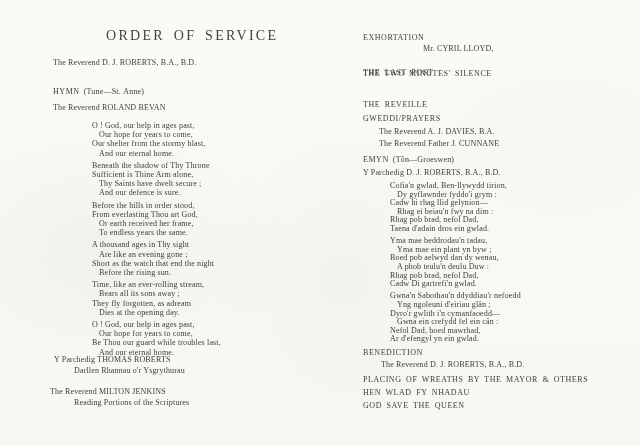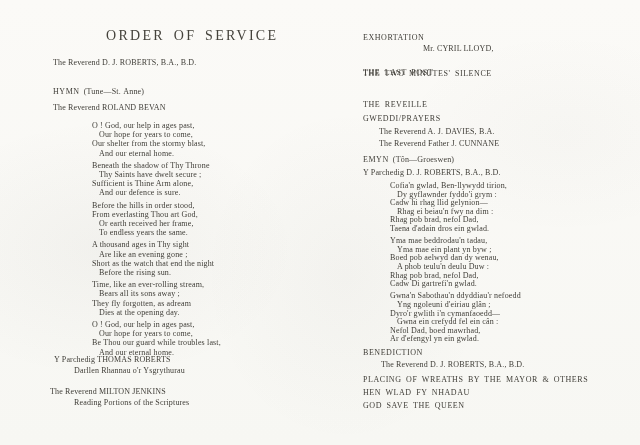--- a/index.html
+++ b/index.html
@@ -47,22 +47,22 @@
 
   <div class="abs stanzas-en" style="left:92px;top:121px;">
       <div class="stanza">
         <div class="vline">O ! God, our help in ages past,</div>
         <div class="vline indent">Our hope for years to come,</div>
         <div class="vline">Our shelter from the stormy blast,</div>
         <div class="vline indent">And our eternal home.</div>
       </div>
       <div class="stanza">
         <div class="vline">Beneath the shadow of Thy Throne</div>
+        <div class="vline">Sufficient is Thine Arm alone,</div>
         <div class="vline indent">Thy Saints have dwelt secure ;</div>
-        <div class="vline">Sufficient is Thine Arm alone,</div>
         <div class="vline indent">And our defence is sure.</div>
       </div>
       <div class="stanza">
         <div class="vline">Before the hills in order stood,</div>
         <div class="vline">From everlasting Thou art God,</div>
         <div class="vline indent">Or earth received her frame,</div>
         <div class="vline indent">To endless years the same.</div>
       </div>
       <div class="stanza">
         <div class="vline">A thousand ages in Thy sight</div>

